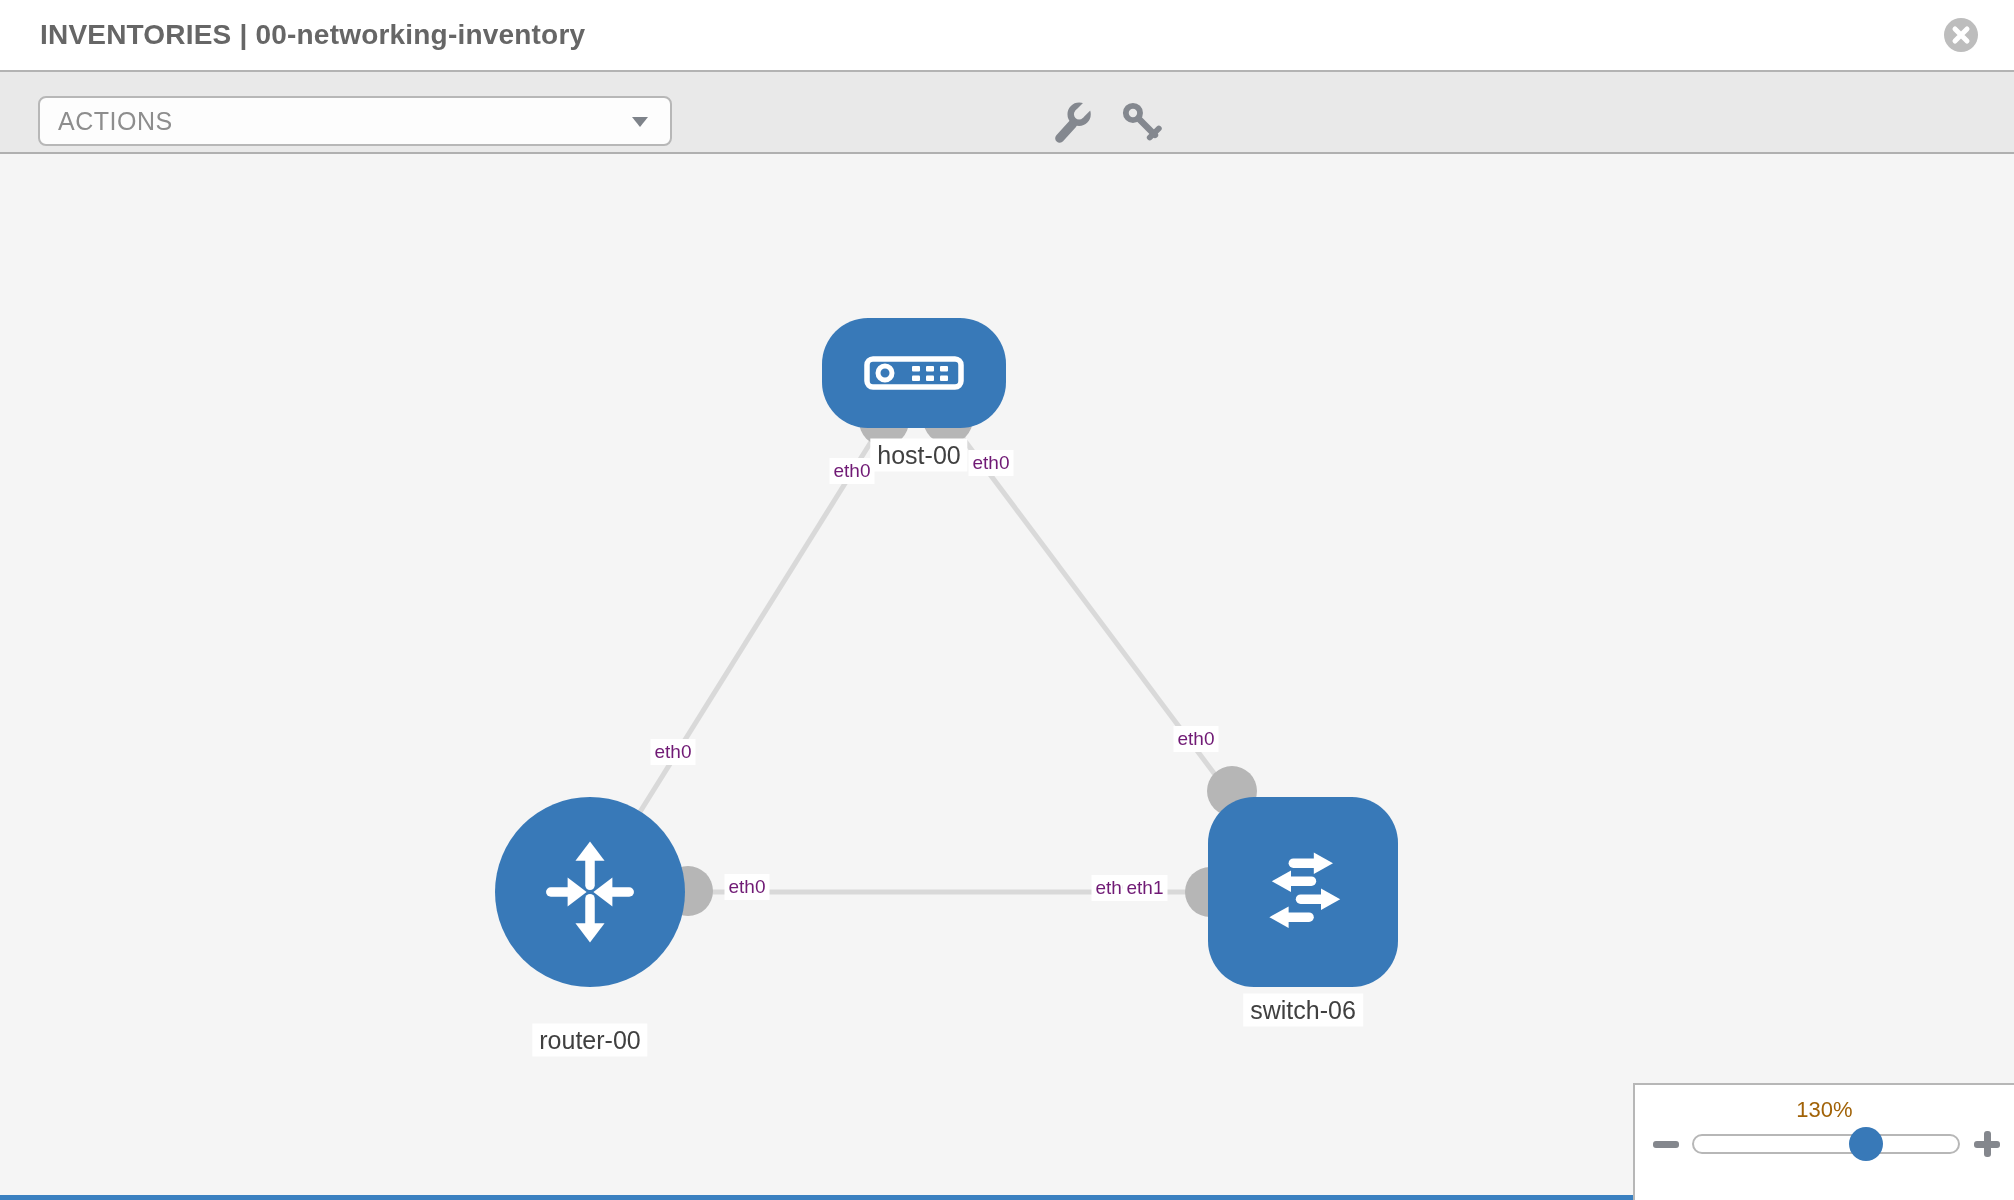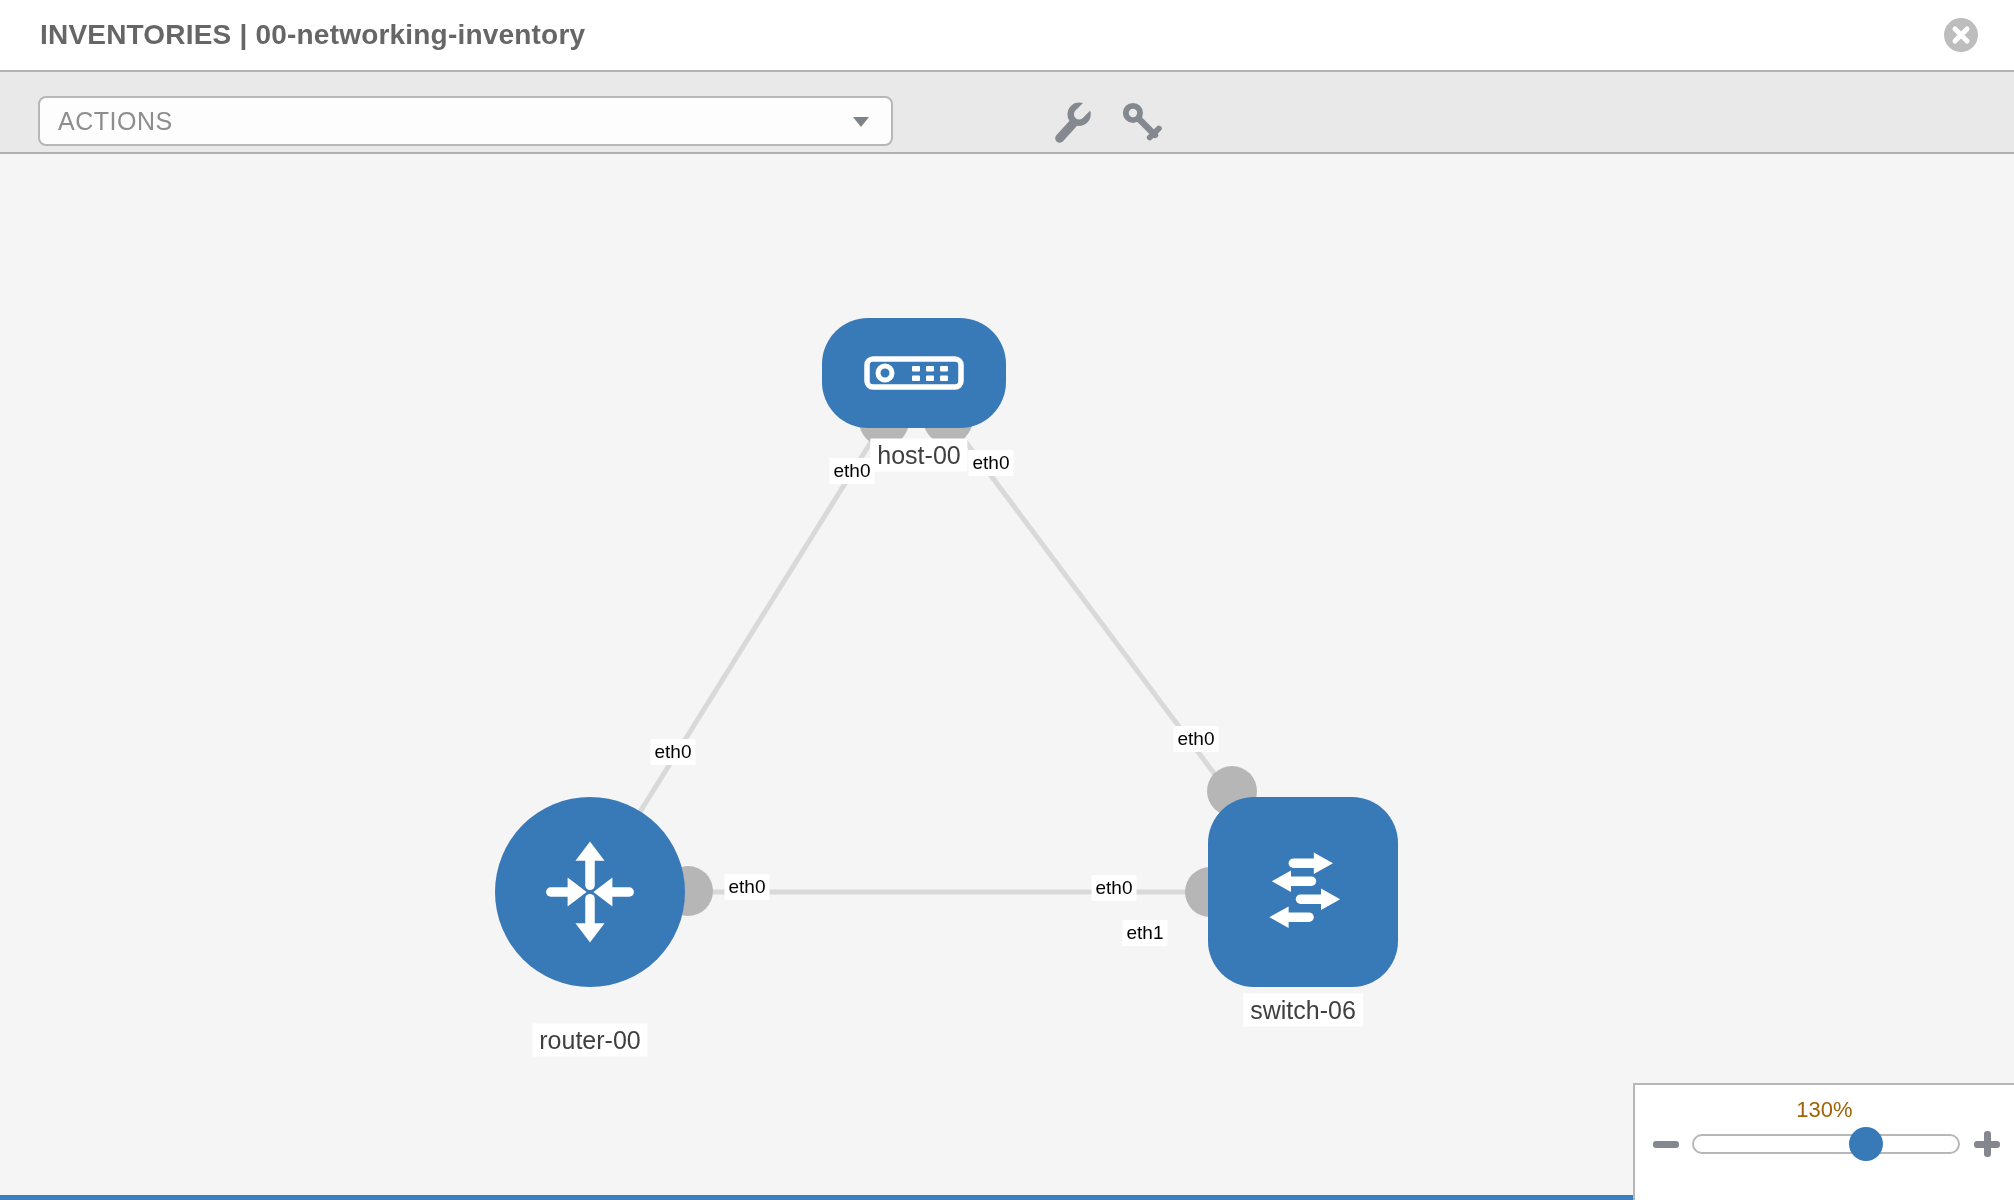--- a/index.html
+++ b/index.html
@@ -13,38 +13,38 @@
   .close-btn { position:absolute; right:36px; top:18px; width:34px; height:34px; cursor:pointer; }
 
   
   .toolbar { position:absolute; left:0; top:70px; width:2014px; height:84px; background:#e9e9e9;
              border-top:2px solid #b3b3b3; border-bottom:2px solid #b0b0b0; }
   .select { position:absolute; top:24px; height:50px; background:#fdfdfd; border:2px solid #b7b7b7;
             border-radius:8px; cursor:pointer; }
   .select .lbl { position:absolute; left:18px; top:0; line-height:46px; font-size:25px; color:#8d8d8d; letter-spacing:.5px; }
   .caret { position:absolute; right:22px; top:19px; width:0; height:0;
            border-left:8px solid transparent; border-right:8px solid transparent; border-top:10px solid #7e838a; }
-  .sel-actions { left:38px; width:855px; }
+  .sel-actions { left:38px; width:634px; }
   .sel-search  { left:1190px; width:788px; }
   .tool-icon { position:absolute; top:28px; width:44px; height:44px; cursor:pointer; }
   .ti-wrench { left:1050px; }
   .ti-key { left:1120px; }
 
   
   .canvas { position:absolute; left:0; top:154px; width:2014px; height:1046px; background:#f5f5f5; overflow:hidden; }
   .links { position:absolute; left:0; top:0; }
 
   .node { position:absolute; background:#3879b8; display:flex; align-items:center; justify-content:center; cursor:pointer; z-index:3; }
   .node-host   { left:822px; top:164px; width:184px; height:110px; border-radius:46px; }
   .node-router { left:495px; top:643px; width:190px; height:190px; border-radius:50%; }
   .node-switch { left:1208px; top:643px; width:190px; height:190px; border-radius:46px; }
 
-  .chip { position:absolute; transform:translate(-50%,-50%); background:#fff; color:#000000; white-space:nowrap; }
+  .chip { position:absolute; transform:translate(-50%,-50%); background:#fff; color:#701a75; white-space:nowrap; }
   .if-label { font-size:19px; padding:2px 4px; z-index:5; }
-  .if-over { z-index:6;margin-top:45px; }
+  .if-over { z-index:6; }
   .node-label { font-size:25px; padding:2px 7px; color:#404040; z-index:7; }
 
   
   .zoom-panel { position:absolute; left:1633px; top:929px; width:383px; height:119px; background:#fff;
                 border:2px solid #b7b7b7; z-index:10; }
   .zoom-level { position:absolute; left:0; top:12px; width:100%; text-align:center; font-size:22px; color:#a16207; }
   .zbar { position:absolute; background:#84878d; border-radius:3px; }
   .zoom-minus { position:absolute; left:16px; top:44px; width:30px; height:30px; cursor:pointer; }
   .zoom-minus .h { left:2px; top:12px; width:26px; height:7px; }
   .zoom-plus { position:absolute; left:337px; top:44px; width:30px; height:30px; cursor:pointer; }

